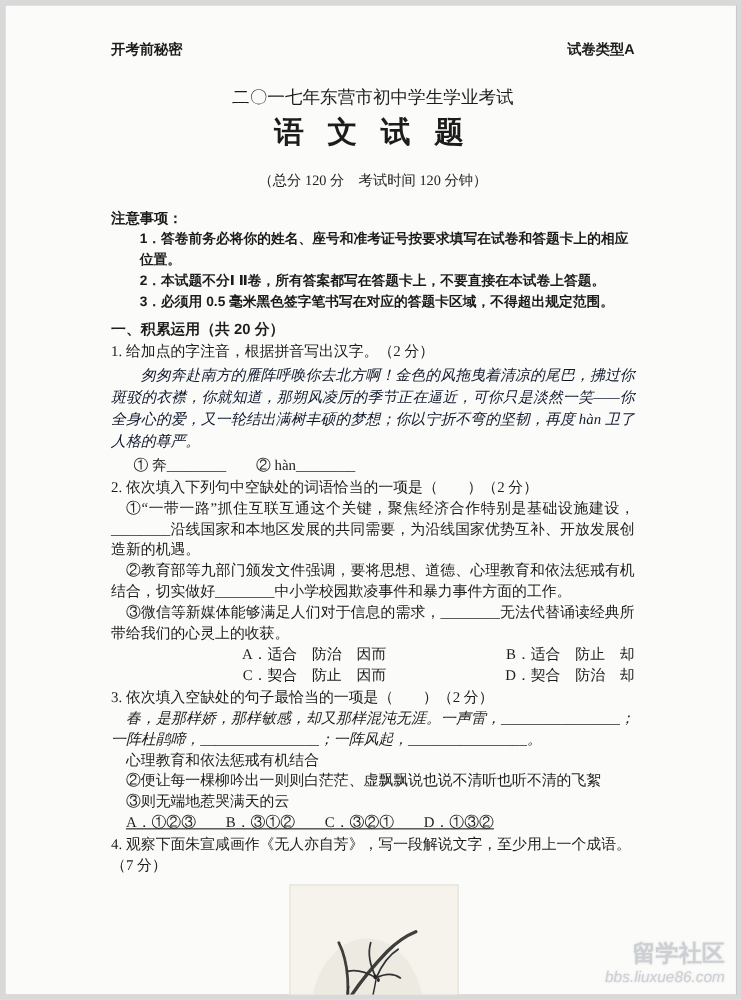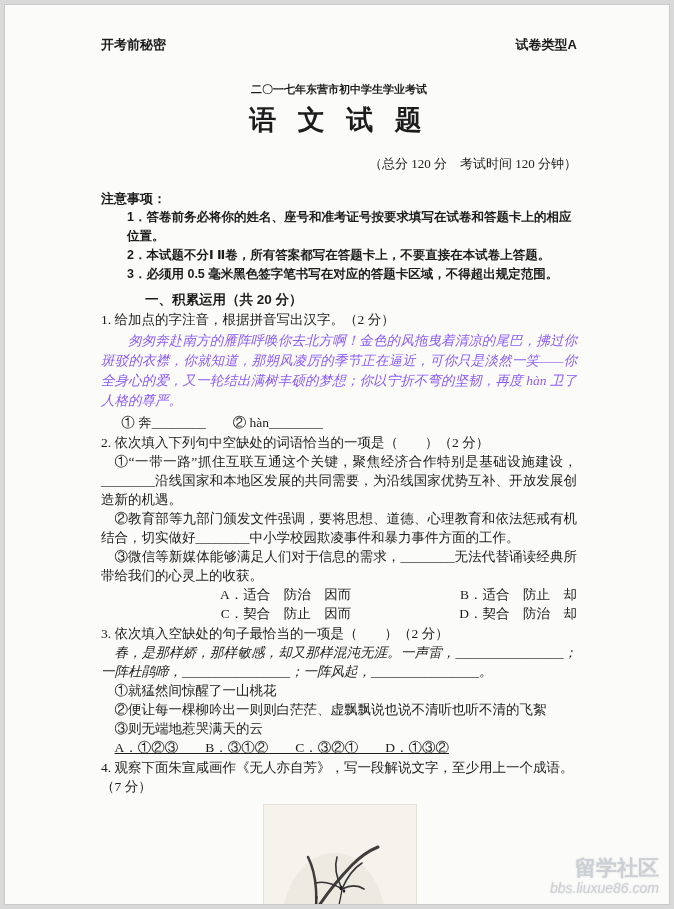--- a/index.html
+++ b/index.html
@@ -18,37 +18,37 @@
   }
   .content {
     padding: 30px 92px 0 96px;
     color: #1c1c1c;
     font-size: 13.5px;
     line-height: 19px;
   }
   .hdr-row { display: flex; justify-content: space-between; gap: 32px; }
   .hei { font-family: "Liberation Sans", "DejaVu Sans", sans-serif; font-weight: bold; }
   .hdr-row .lbl { font-size: 13px; }
-  .session { text-align: center; font-size: 11px; font-weight: 700; margin-top: 26px; }
+  .session { text-align: center; font-size: 16px; font-weight: 400; margin-top: 26px; }
   .big-title {
     text-align: center; font-size: 27px; font-weight: bold;
     letter-spacing: 7px; margin-top: 12px;
     font-family: "Liberation Sans", "DejaVu Sans", sans-serif;
   }
-  .meta { text-align: right; font-size: 13px; margin-top: 24px; }
+  .meta { text-align: center; font-size: 13px; margin-top: 24px; }
   .notice { margin-top: 16px; font-size: 13px; line-height: 19px; }
   .notice .n-head { font-weight: bold; }
   .notice .n-item { padding-left: 26px; font-weight: 600;
     font-family: "Liberation Sans", "DejaVu Sans", sans-serif; font-size: 12.5px; }
   .sec-head { margin-top: 6px; font-weight: bold; font-size: 13.5px;
-    font-family: "Liberation Sans", "DejaVu Sans", sans-serif; margin-left: 44px; }
+    font-family: "Liberation Sans", "DejaVu Sans", sans-serif; }
   .stem { margin-top: 1px; }
   .passage {
     font-style: italic; text-indent: 2em; text-align: justify;
-    line-height: 20px; color: #8b5cf6; margin-top: 2px;
+    line-height: 20px; color: #0f172a; margin-top: 2px;
   }
   .blanks { text-indent: 1.5em; margin-top: 2px; }
   .q-item { text-indent: 1em; text-align: justify; }
   .opt-row { display: flex; padding-left: 1.8em; text-align: right; }
   .opt-row .cell { flex: 1; }
   .q3-passage { text-indent: 1em; text-align: justify; font-style: italic; }
   .q3-line { padding-left: 1em; }
   .q3-opts { padding-left: 1em; text-decoration: underline; }
   .painting-wrap { margin: 8px auto 0; width: 152px; }
   .painting {
@@ -103,21 +103,21 @@
       <span class="cell">A．适合　防治　因而</span>
       <span class="cell">B．适合　防止　却</span>
     </div>
     <div class="opt-row">
       <span class="cell">C．契合　防止　因而</span>
       <span class="cell">D．契合　防治　却</span>
     </div>
 
     <div class="stem">3. 依次填入空缺处的句子最恰当的一项是（　　）（2 分）</div>
     <div class="q3-passage">春，是那样娇，那样敏感，却又那样混沌无涯。一声雷，________________；一阵杜鹃啼，________________；一阵风起，________________。</div>
-    <div class="q3-line">①就猛然间惊醒了一山桃花</div>
+    <div class="q3-line">心理教育和依法惩戒有机结合</div>
     <div class="q3-line">②便让每一棵柳吟出一则则白茫茫、虚飘飘说也说不清听也听不清的飞絮</div>
     <div class="q3-line">③则无端地惹哭满天的云</div>
     <div class="q3-opts">A．①②③　　B．③①②　　C．③②①　　D．①③②</div>
 
     <div class="stem">4. 观察下面朱宣咸画作《无人亦自芳》，写一段解说文字，至少用上一个成语。（7 分）</div>
 
     <div class="painting-wrap">
       <svg class="painting" viewBox="0 0 152 198" xmlns="http://www.w3.org/2000/svg">
         <ellipse cx="70" cy="120" rx="52" ry="72" fill="rgba(180,175,160,0.12)"></ellipse>
         <g fill="none" stroke="#1f1f1f" stroke-linecap="round" opacity="0.85">

